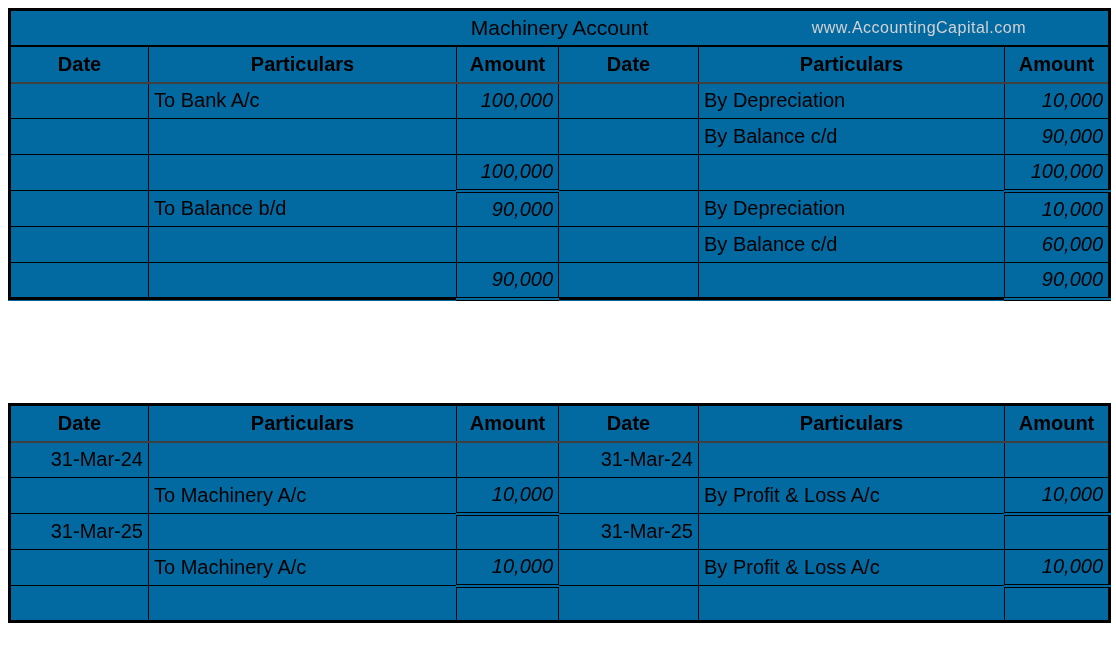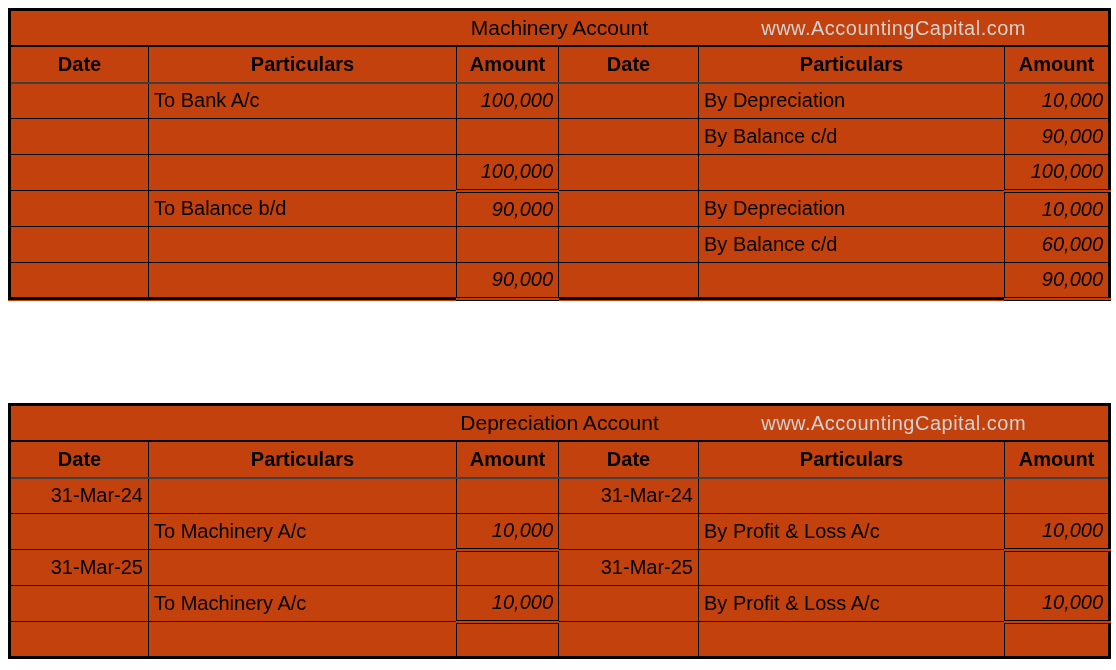--- a/index.html
+++ b/index.html
@@ -13,21 +13,21 @@
   body { position: relative; overflow: hidden; }
 
   table.ledger {
     position: absolute;
     left: 8px;
     width: 1100px;
     border-collapse: collapse;
     table-layout: fixed;
     border: 3px solid #000;
     font-size: 20px;
-    background: #c2410c;
+    background: #0369a1;
   }
   #machinery-table { top: 8px; }
   #depreciation-table { top: 403px; }
 
   .ledger td, .ledger th {
     border: 1px solid #000;
     height: 36px;
     padding: 0 5px;
     white-space: nowrap;
     overflow: hidden;
@@ -39,21 +39,21 @@
     text-align: center;
     font-size: 21px;
     border-bottom: 2px solid #000 !important;
   }
   .watermark {
     position: absolute;
     right: 82px;
     top: 50%;
     transform: translateY(-50%);
     color: #d2d2d2;
-    font-size: 20px;
+    font-size: 16px;
     letter-spacing: 0.5px;
     font-weight: normal;
   }
   .ledger th {
     font-weight: bold;
     text-align: center;
     border-bottom: 2px solid #404040;
     height: 37px;
   }
   .c-date  { text-align: right; }
@@ -143,26 +143,20 @@
   <colgroup>
     <col style="width:139px">
       <col style="width:308px">
       <col style="width:102px">
     <col style="width:140px">
       <col style="width:306px">
       <col style="width:105px">
   </colgroup>
   <tbody>
     <tr>
-      <td colspan="6" class="title-cell">
-        <span>Depreciation Account</span>
-        <span class="watermark">www.AccountingCapital.com</span>
-      </td>
-    </tr>
-    <tr>
       <th>Date</th>
       <th>Particulars</th>
       <th>Amount</th>
       <th>Date</th>
       <th>Particulars</th>
       <th>Amount</th>
     </tr>
     <tr>
       <td class="c-date">31-Mar-24</td>
       <td class="c-part"></td>

